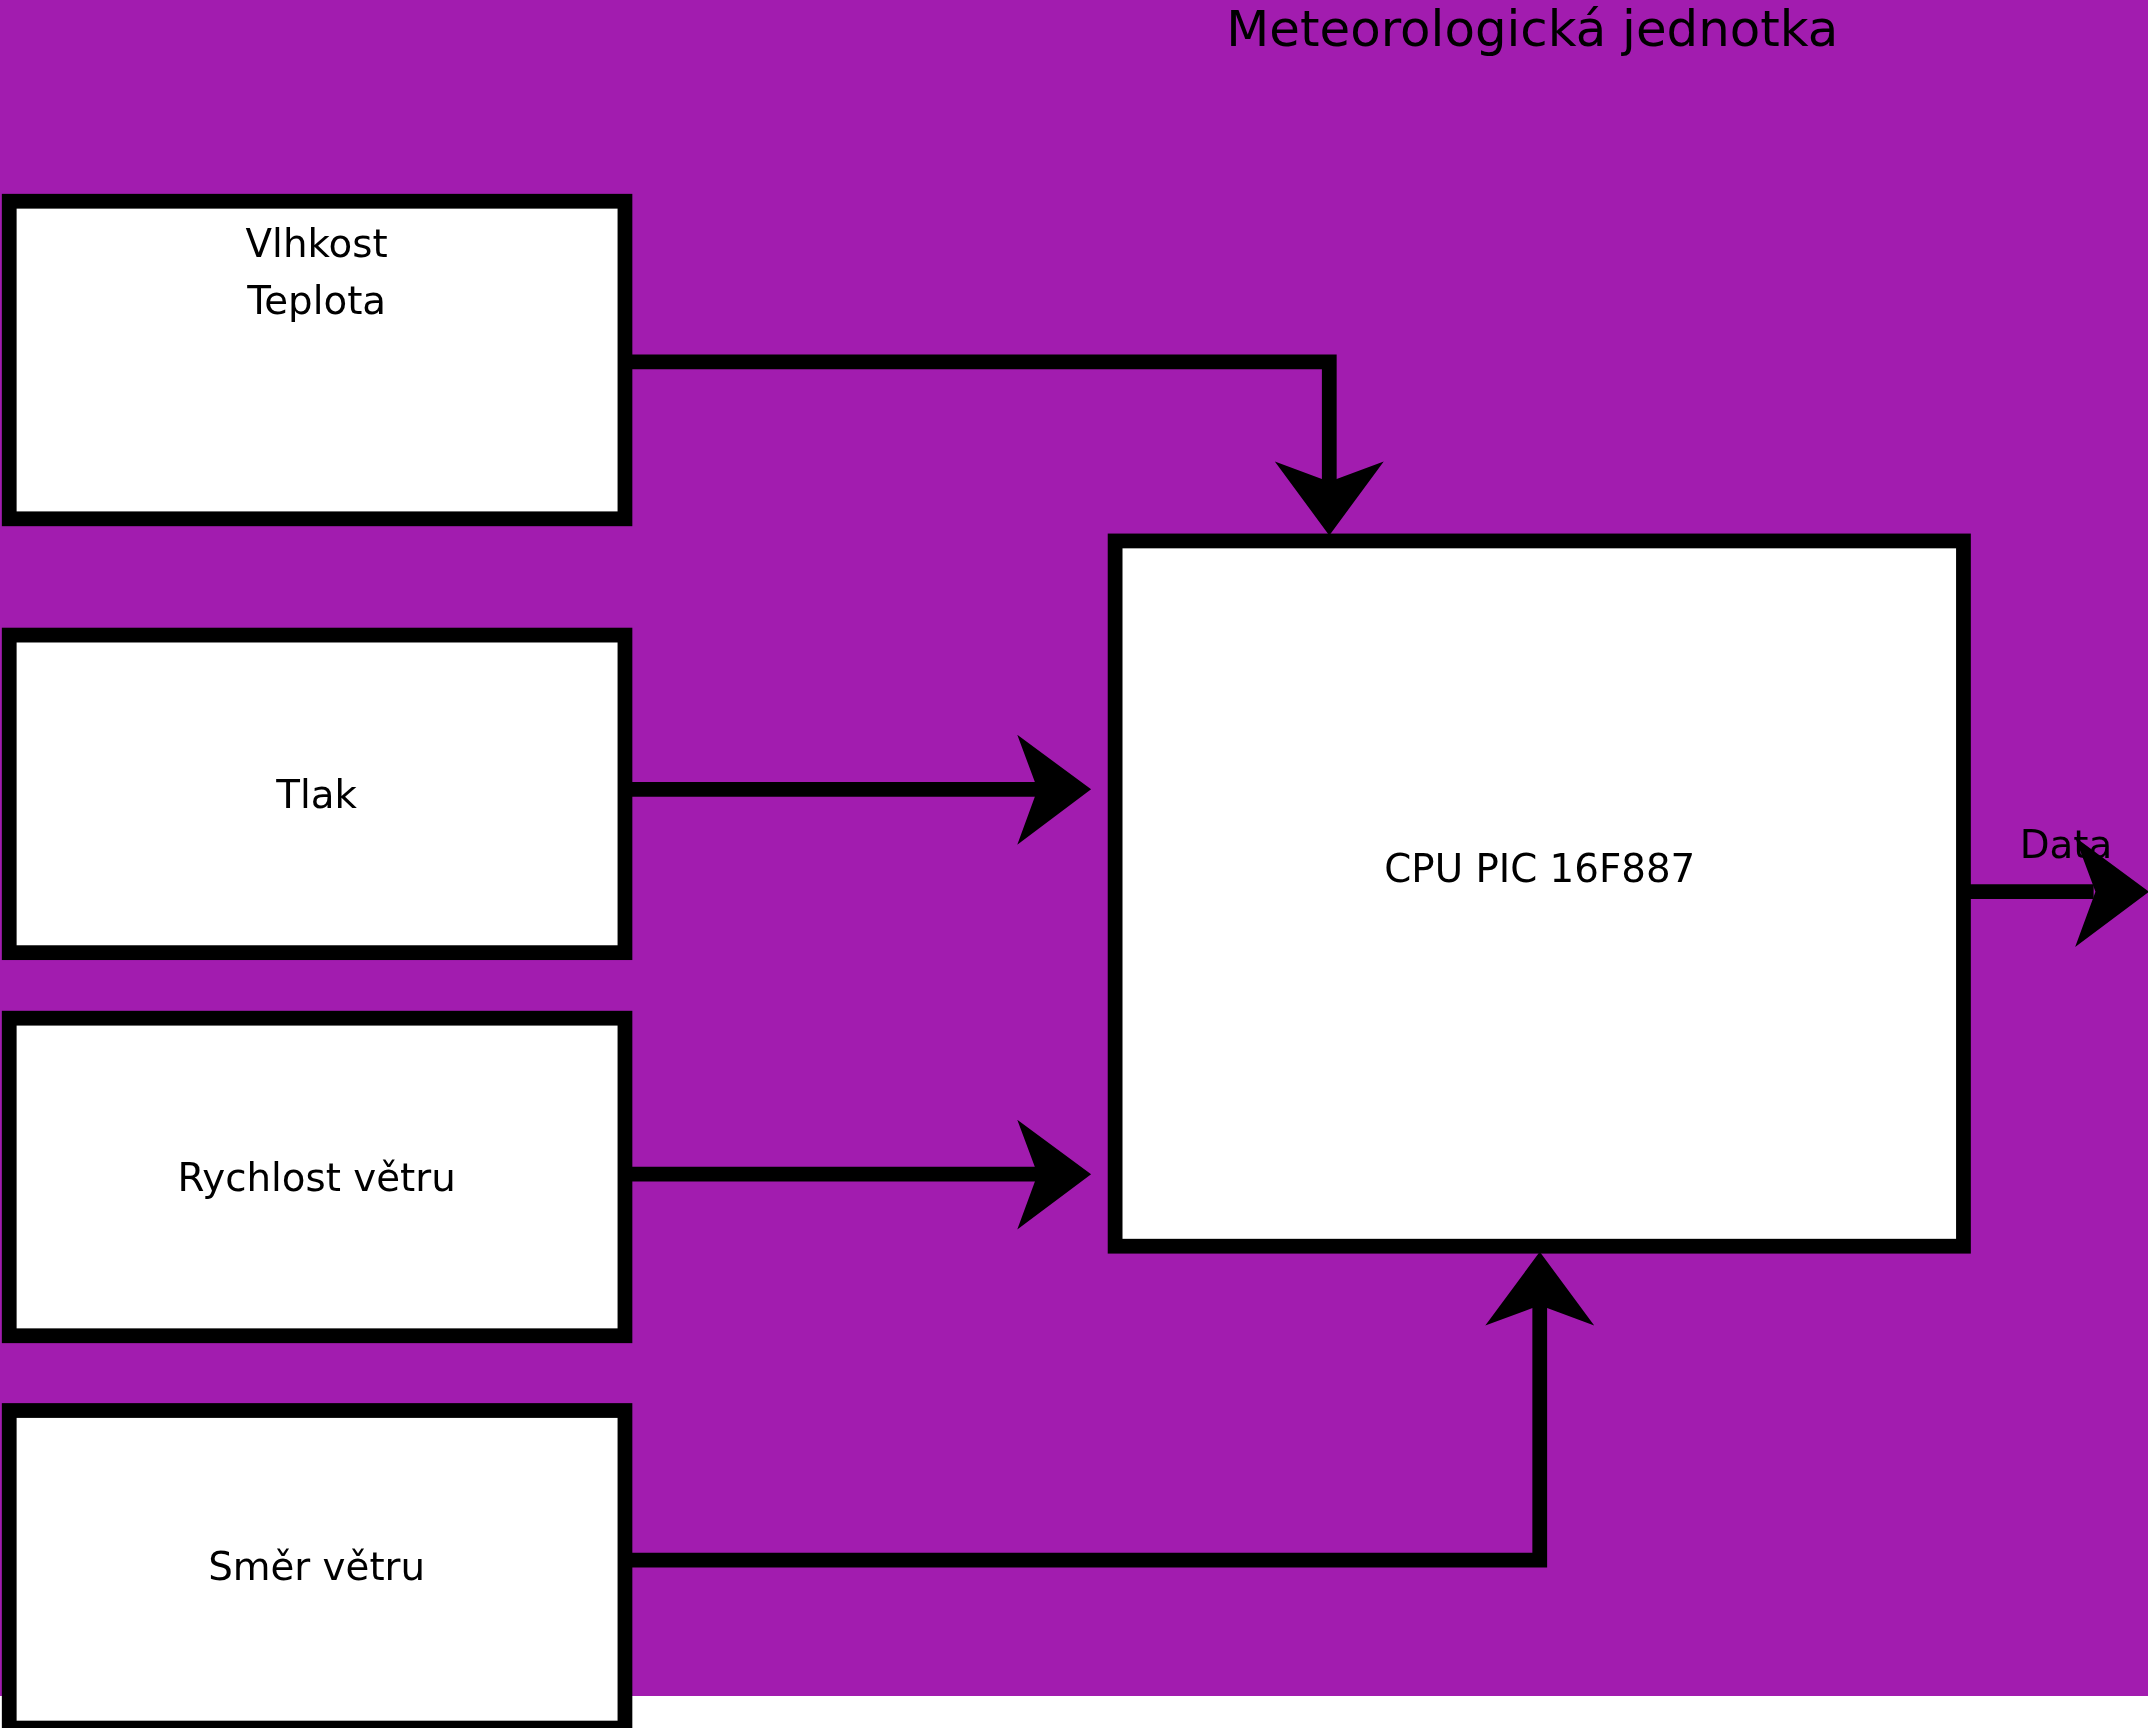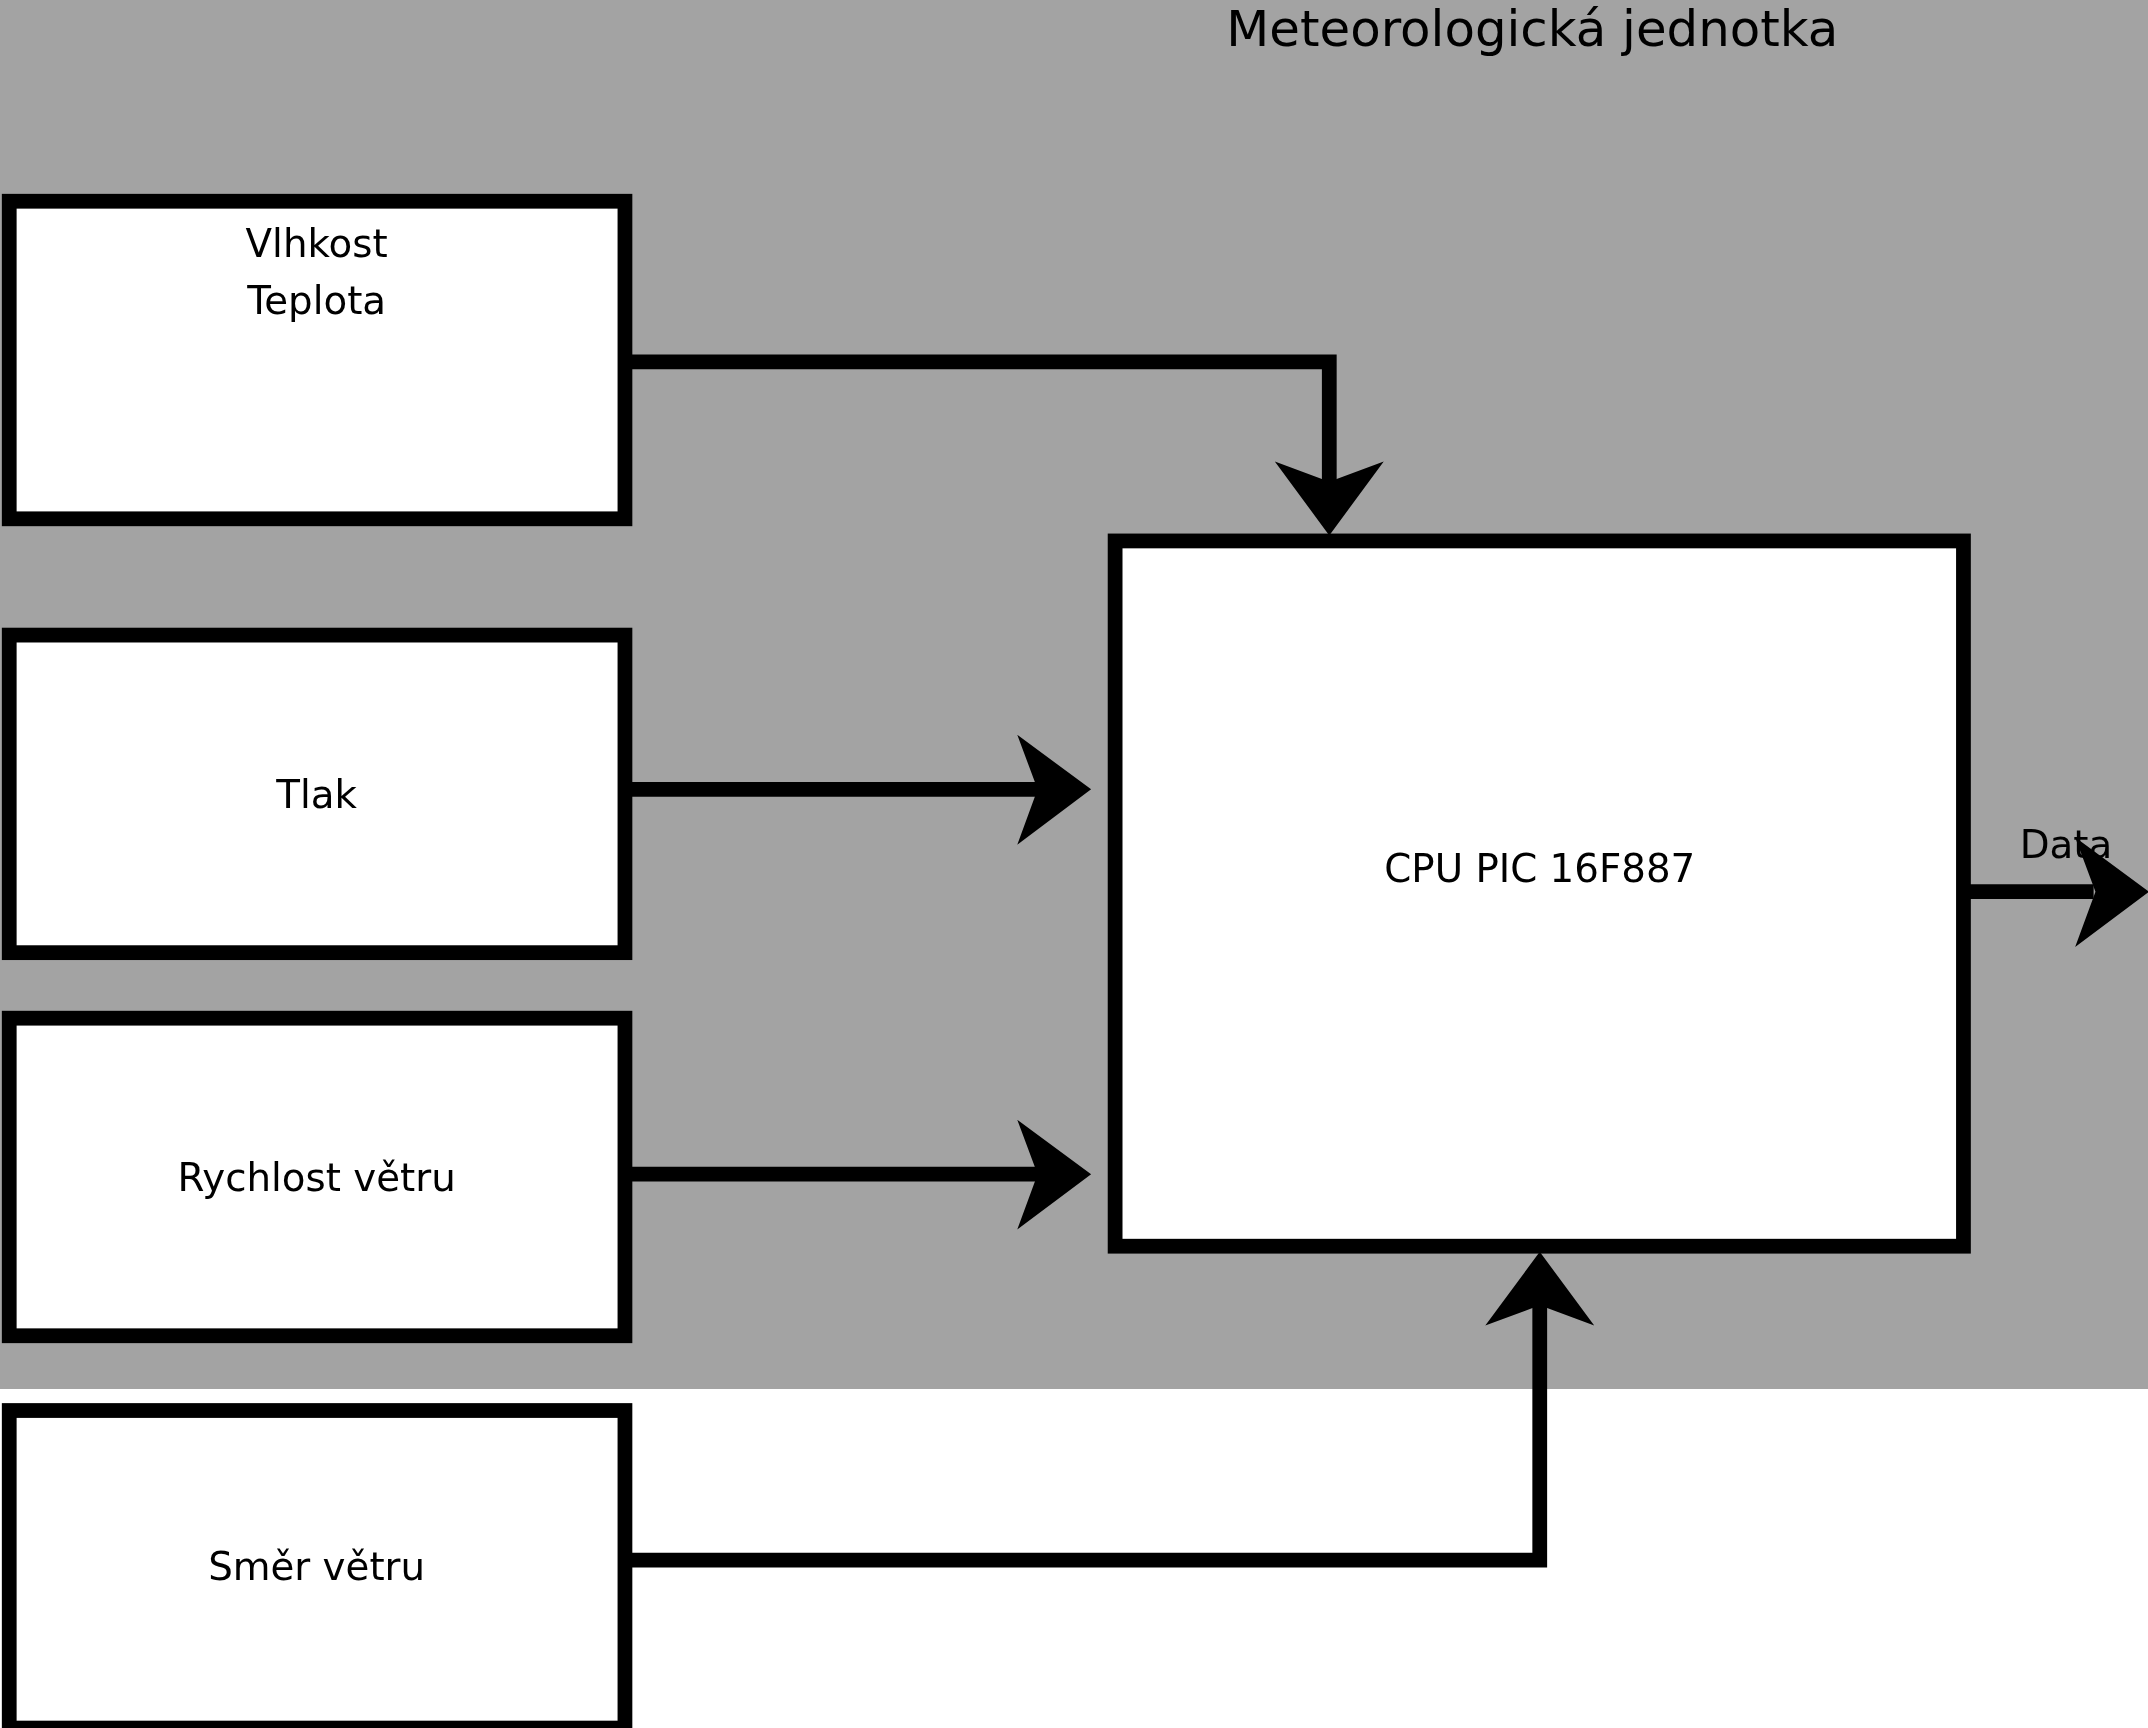--- a/index.html
+++ b/index.html
@@ -10,22 +10,22 @@
   }
   body {
     width: 2149px;
     height: 1729px;
     overflow: hidden;
     font-family: "DejaVu Sans", "Liberation Sans", sans-serif;
   }
   #diagram-root {
     position: relative;
     width: 2149px;
-    height: 1389px;
-    background: #a3a3a3;
+    height: 1696px;
+    background: #a21caf;
   }
   svg.diagram-canvas {
     position: absolute;
     top: 0;
     left: 0;
     width: 2149px;
     height: 1729px;
     display: block;
   }
   .diagram-title {

